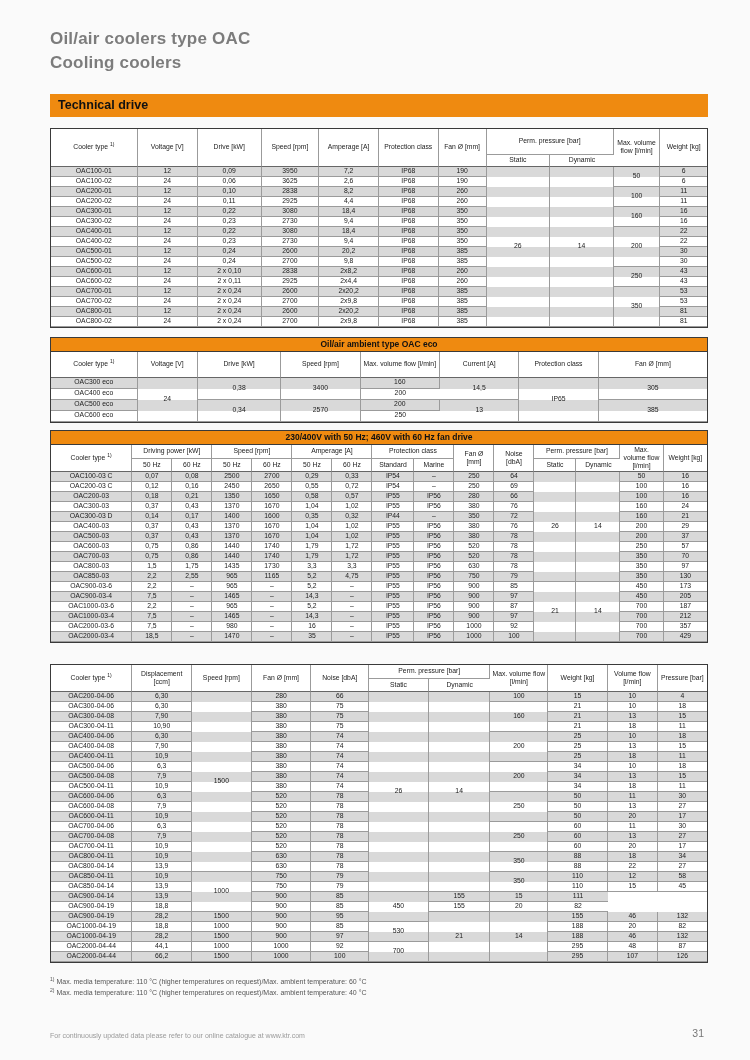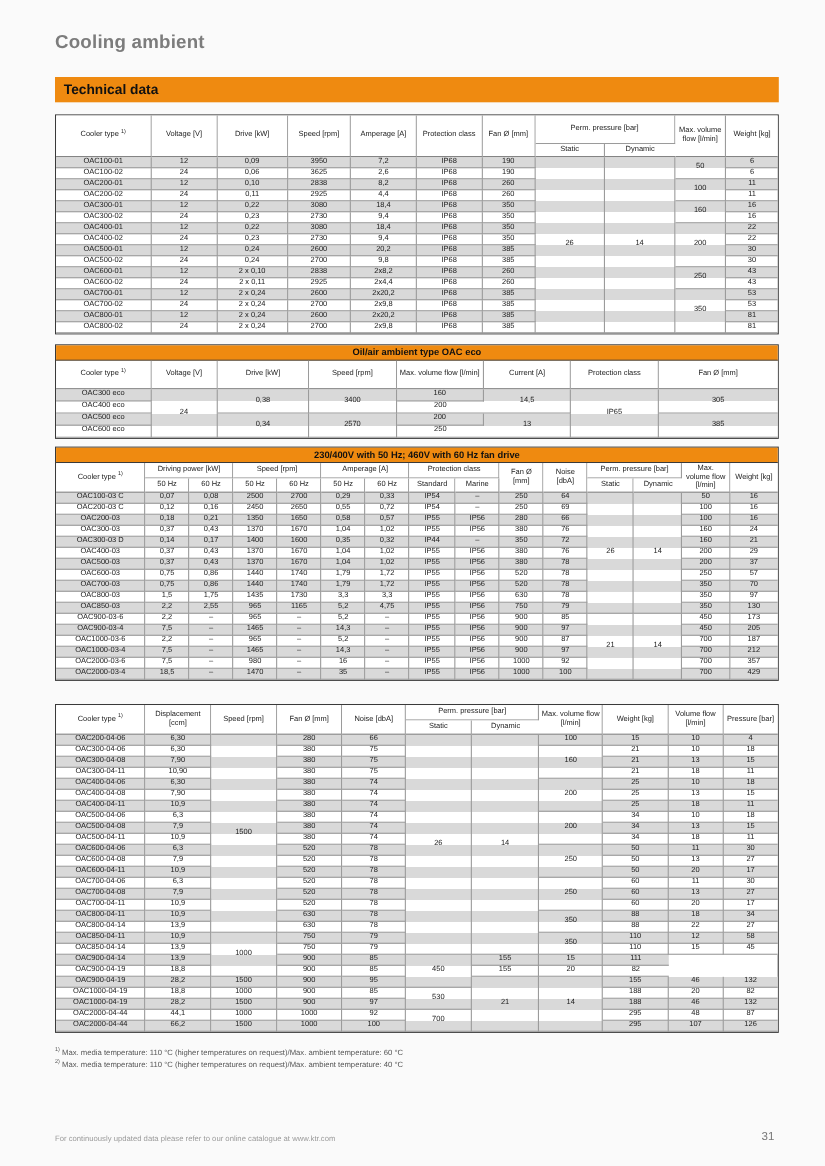--- a/index.html
+++ b/index.html
@@ -46,24 +46,25 @@
   sup{font-size:5px;vertical-align:super;line-height:0;}
   .footnotes{margin-top:13px;font-size:7px;color:#555;line-height:1.6;}
   .footer-note{position:absolute;left:50px;top:1032px;font-size:7px;color:#9a9a9a;}
   .page-number{position:absolute;right:46px;top:1027px;font-size:10.5px;color:#777;}
 </style>
 </head>
 <body style="--orange: #ef8a10;">
 
 <div class="content">
   <div class="page-title">
-    <div>Cooling ambient</div>
+    <div>Oil/air coolers type OAC</div>
+    <div>Cooling coolers</div>
   </div>
 
-  <div class="section-bar">Technical data</div>
+  <div class="section-bar">Technical drive</div>
 
   <div>
       <div class="tbl-wrap" style="--rh: 10px; margin-top: 11px;">
         <table class="dt">
           <colgroup>
             <col style="width: 13.2%;">
             <col style="width: 9.2%;">
             <col style="width: 9.7%;">
             <col style="width: 8.8%;">
             <col style="width: 9.1%;">

